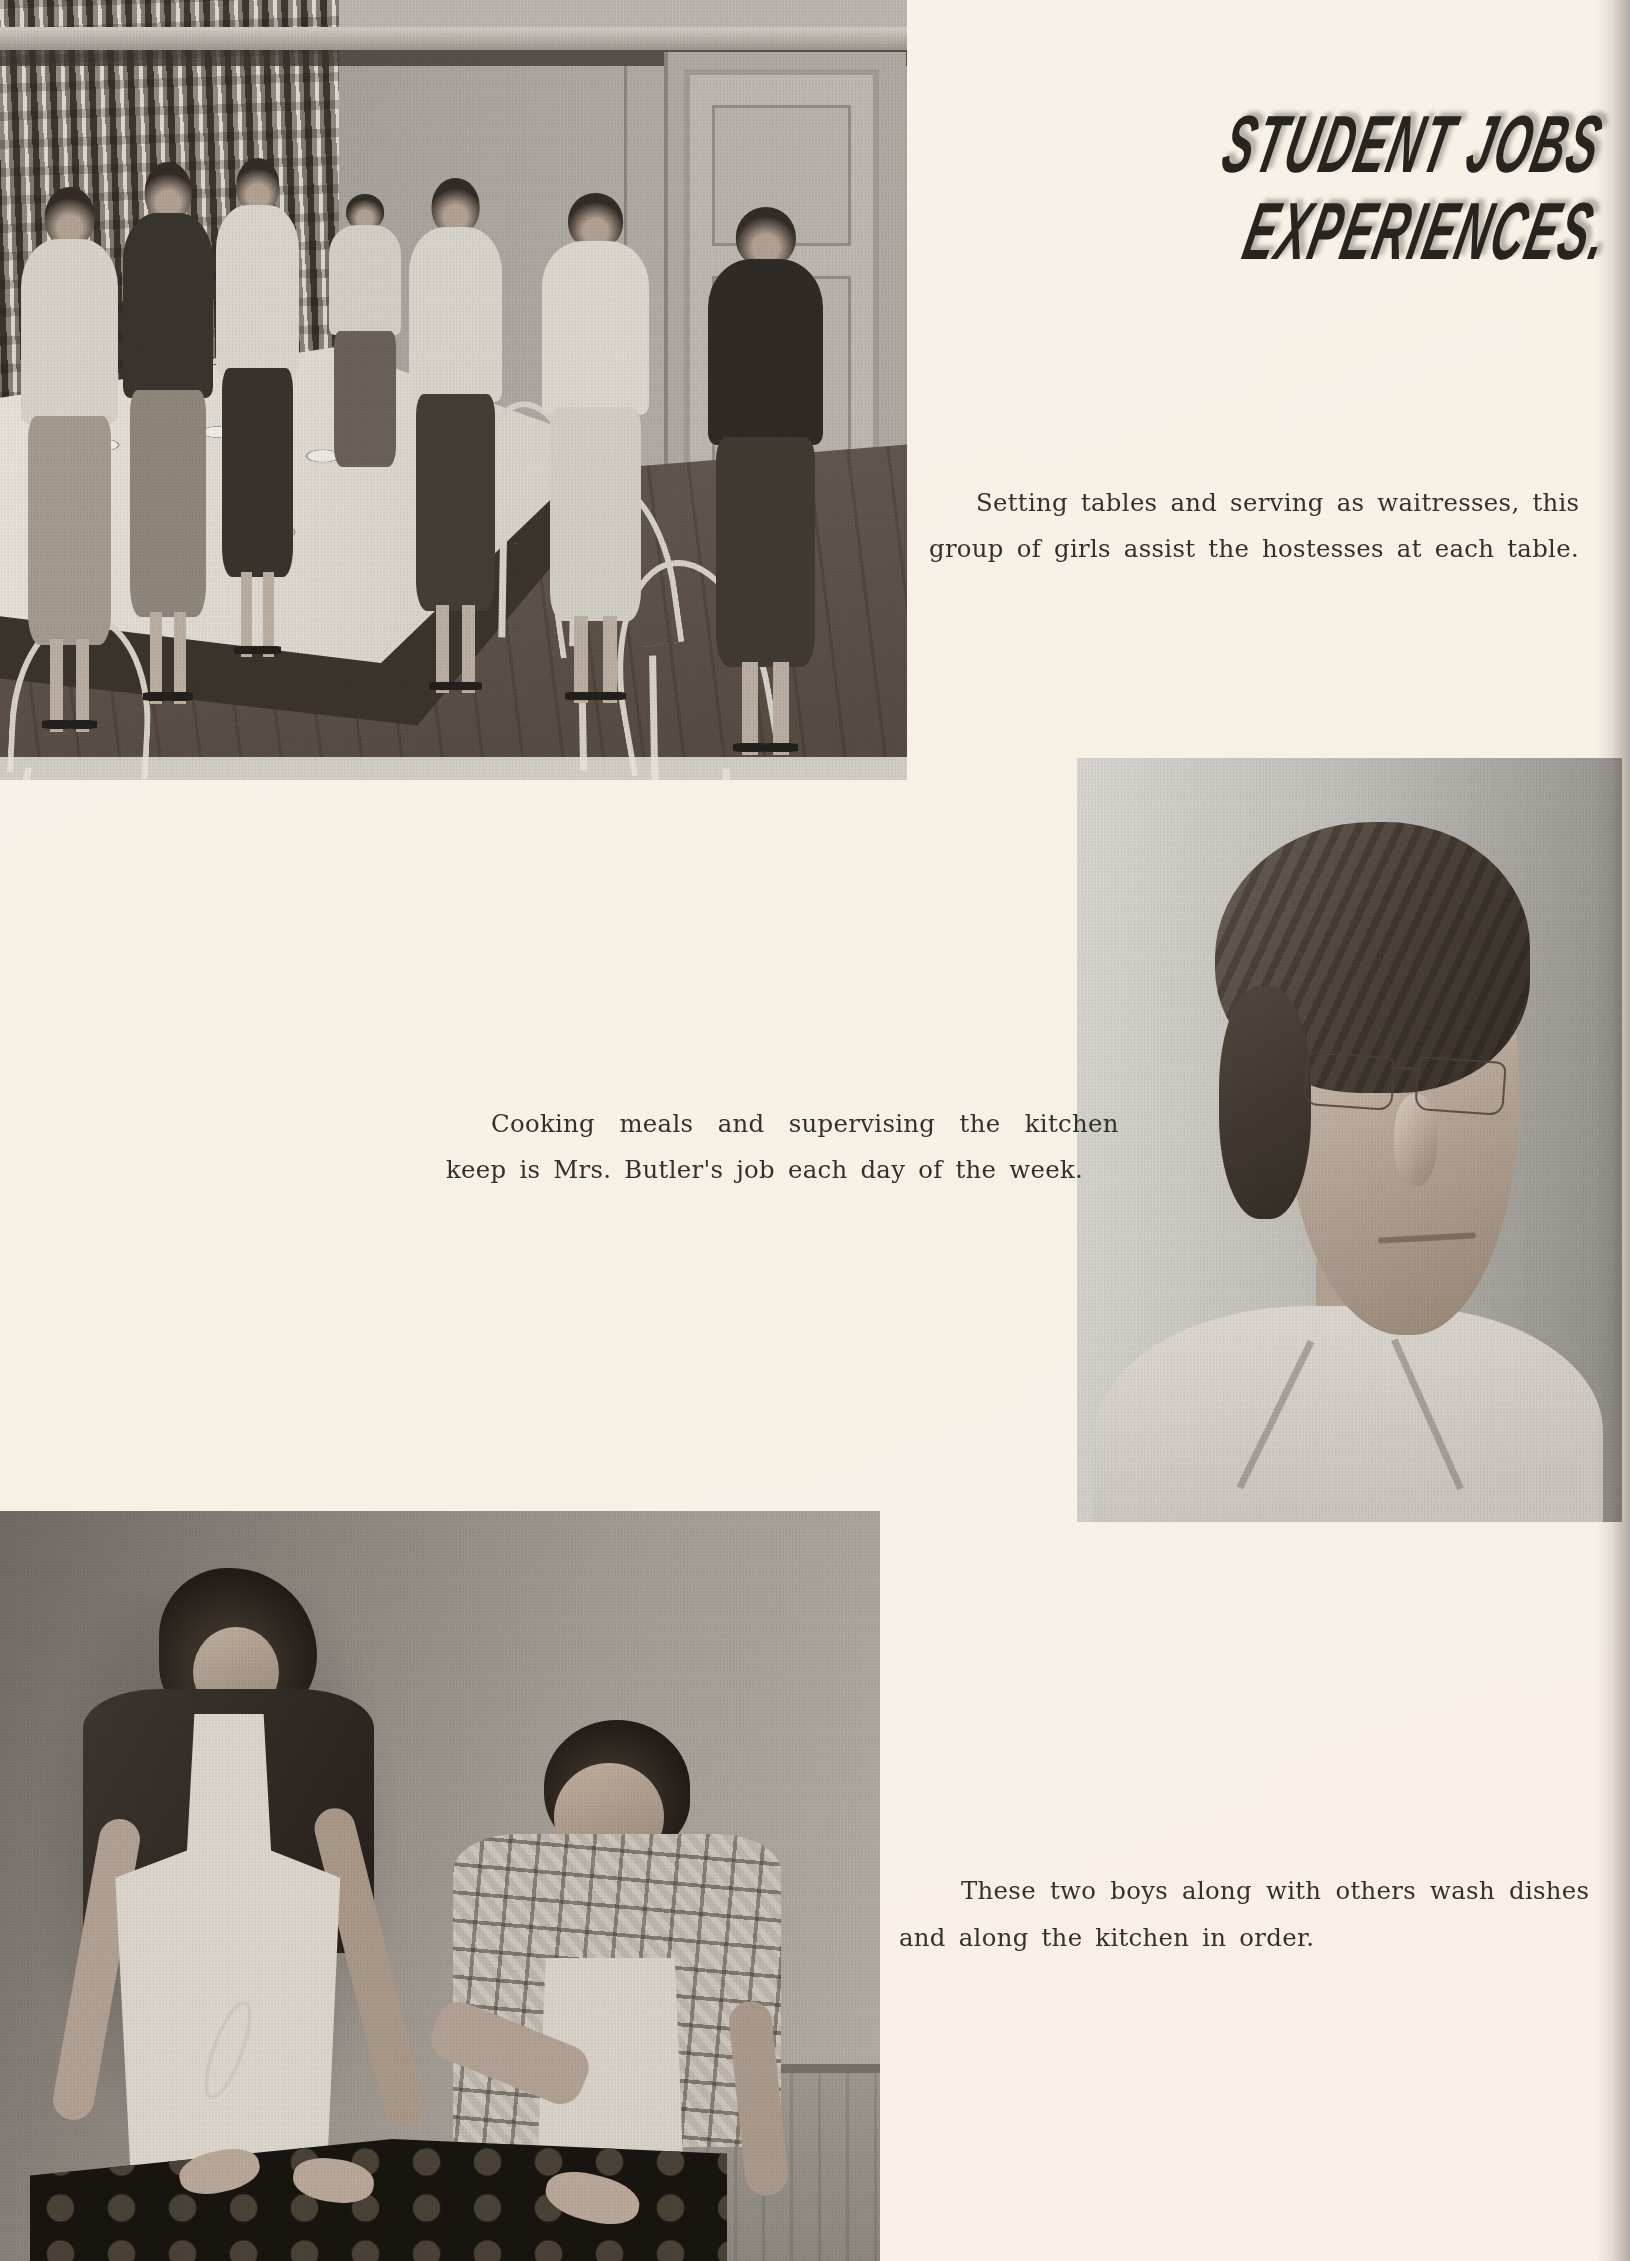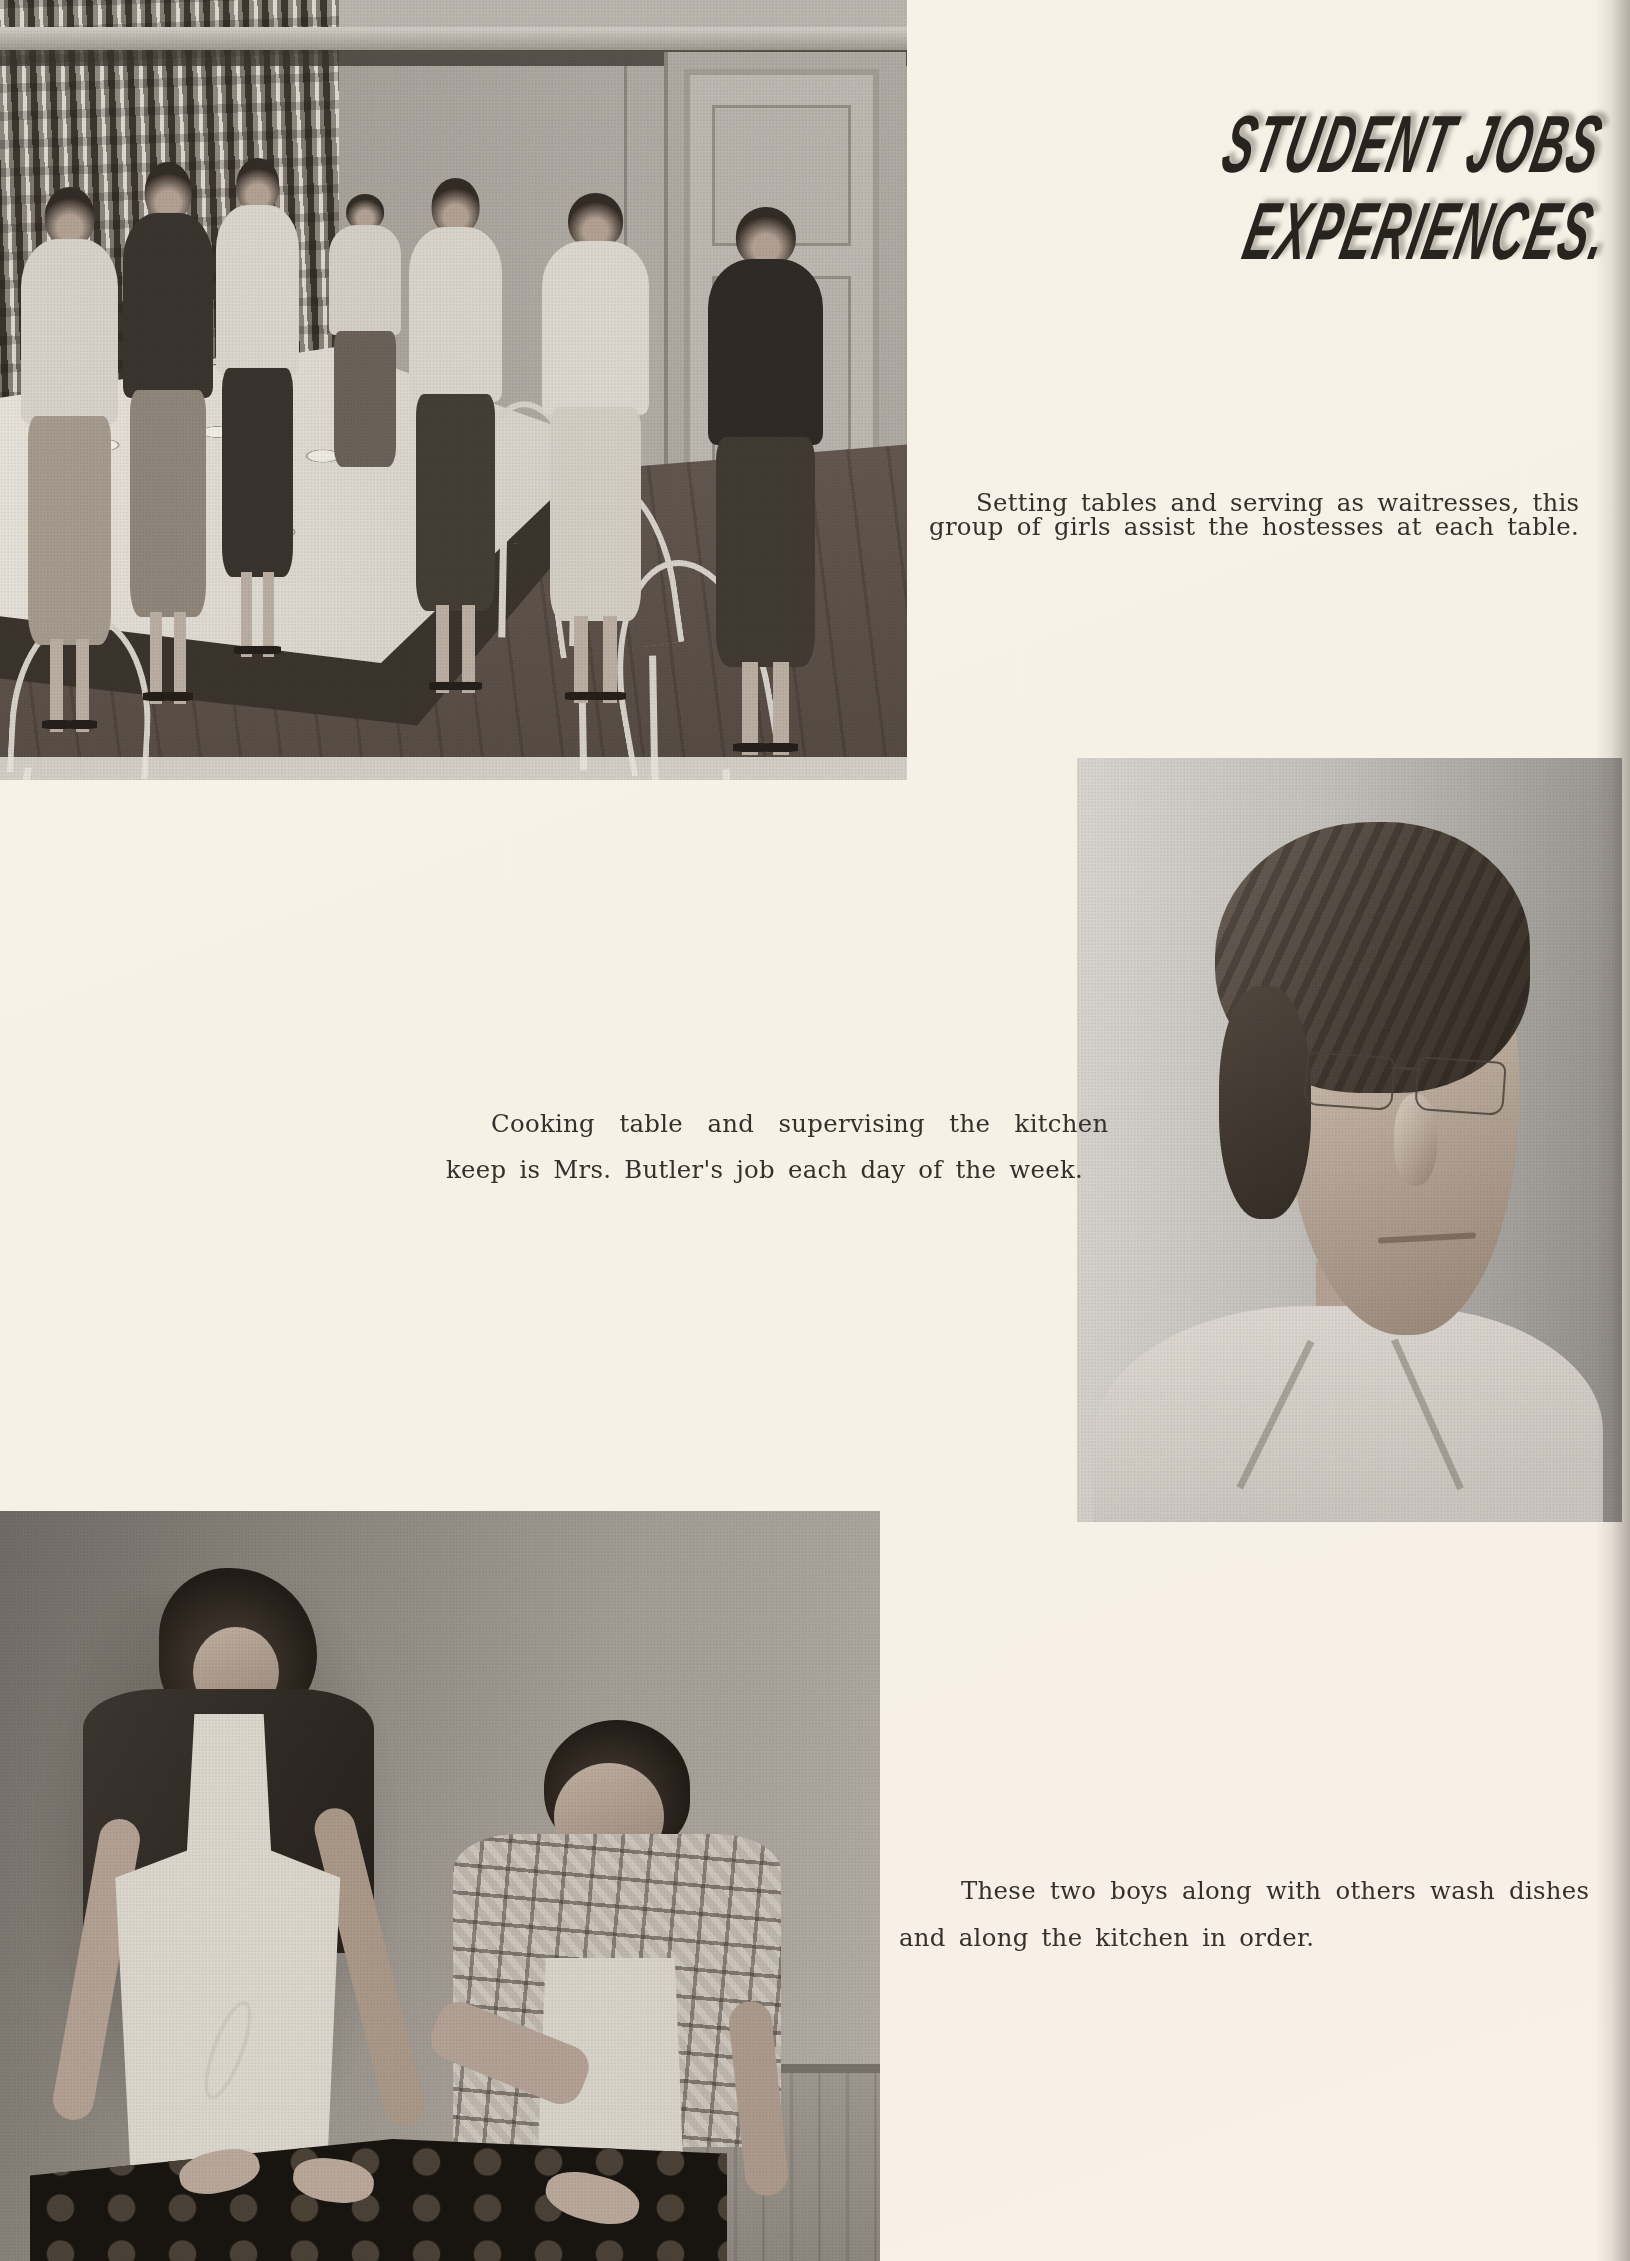--- a/index.html
+++ b/index.html
@@ -83,21 +83,21 @@
     transform:skewX(-13deg) scaleX(0.56);transform-origin:100% 60%;
     text-shadow:8.7px -3.8px 5.4px rgba(48,42,36,0.33);}
   .t1{top:104px;right:31px;}
   .t2{top:191px;right:25px;}
 
   
   .cl{position:absolute;white-space:nowrap;
     font:400 24.4px/1.1 "DejaVu Serif",serif;
     color:var(--ink,#35302b);letter-spacing:0.3px;word-spacing:4.9px;}
   .c1a{left:976px;top:490px;}
-  .c1b{left:929px;top:514px;text-align:center;}
+  .c1b{left:929px;top:536px;text-align:center;}
   .c2a{left:491px;top:1111px;word-spacing:16.3px;}
   .c2b{left:446px;top:1157px;}
   .c3a{left:961px;top:1878px;word-spacing:6px;}
   .c3b{left:899px;top:1925px;}
 
   
   .portrait{left:1077px;top:758px;width:545px;height:764px;}
   .p-bg{position:absolute;inset:0;
     background:linear-gradient(95deg,#d8d4cf 0%,#c4c0bb 40%,#a6a29d 75%,#8f8b87 100%);}
   .p-blouse{position:absolute;left:16.3px;top:548px;width:510px;height:216px;
@@ -279,21 +279,21 @@
     <div class="p-mouth"></div>
     <div class="p-hair"></div>
     <div class="p-hairside"></div>
     <div class="p-lens le"></div>
     <div class="p-lens ri"></div>
     <div class="p-bridge"></div>
     <div class="halftone"></div>
   </section>
 
   <p style="margin:0;">
-    <span class="cl c2a">Cooking table and supervising the kitchen</span>
+    <span class="cl c2a">Cooking meals and supervising the kitchen</span>
     <span class="cl c2b">keep is Mrs. Butler's job each day of the week.</span>
   </p>
 
   <section class="photo dish">
     <div class="w-wall"></div>
     <div class="w-shadow"></div>
     <div class="w-counter"></div>
     <div class="w-panel"></div>
 
     <div class="boy lft">

